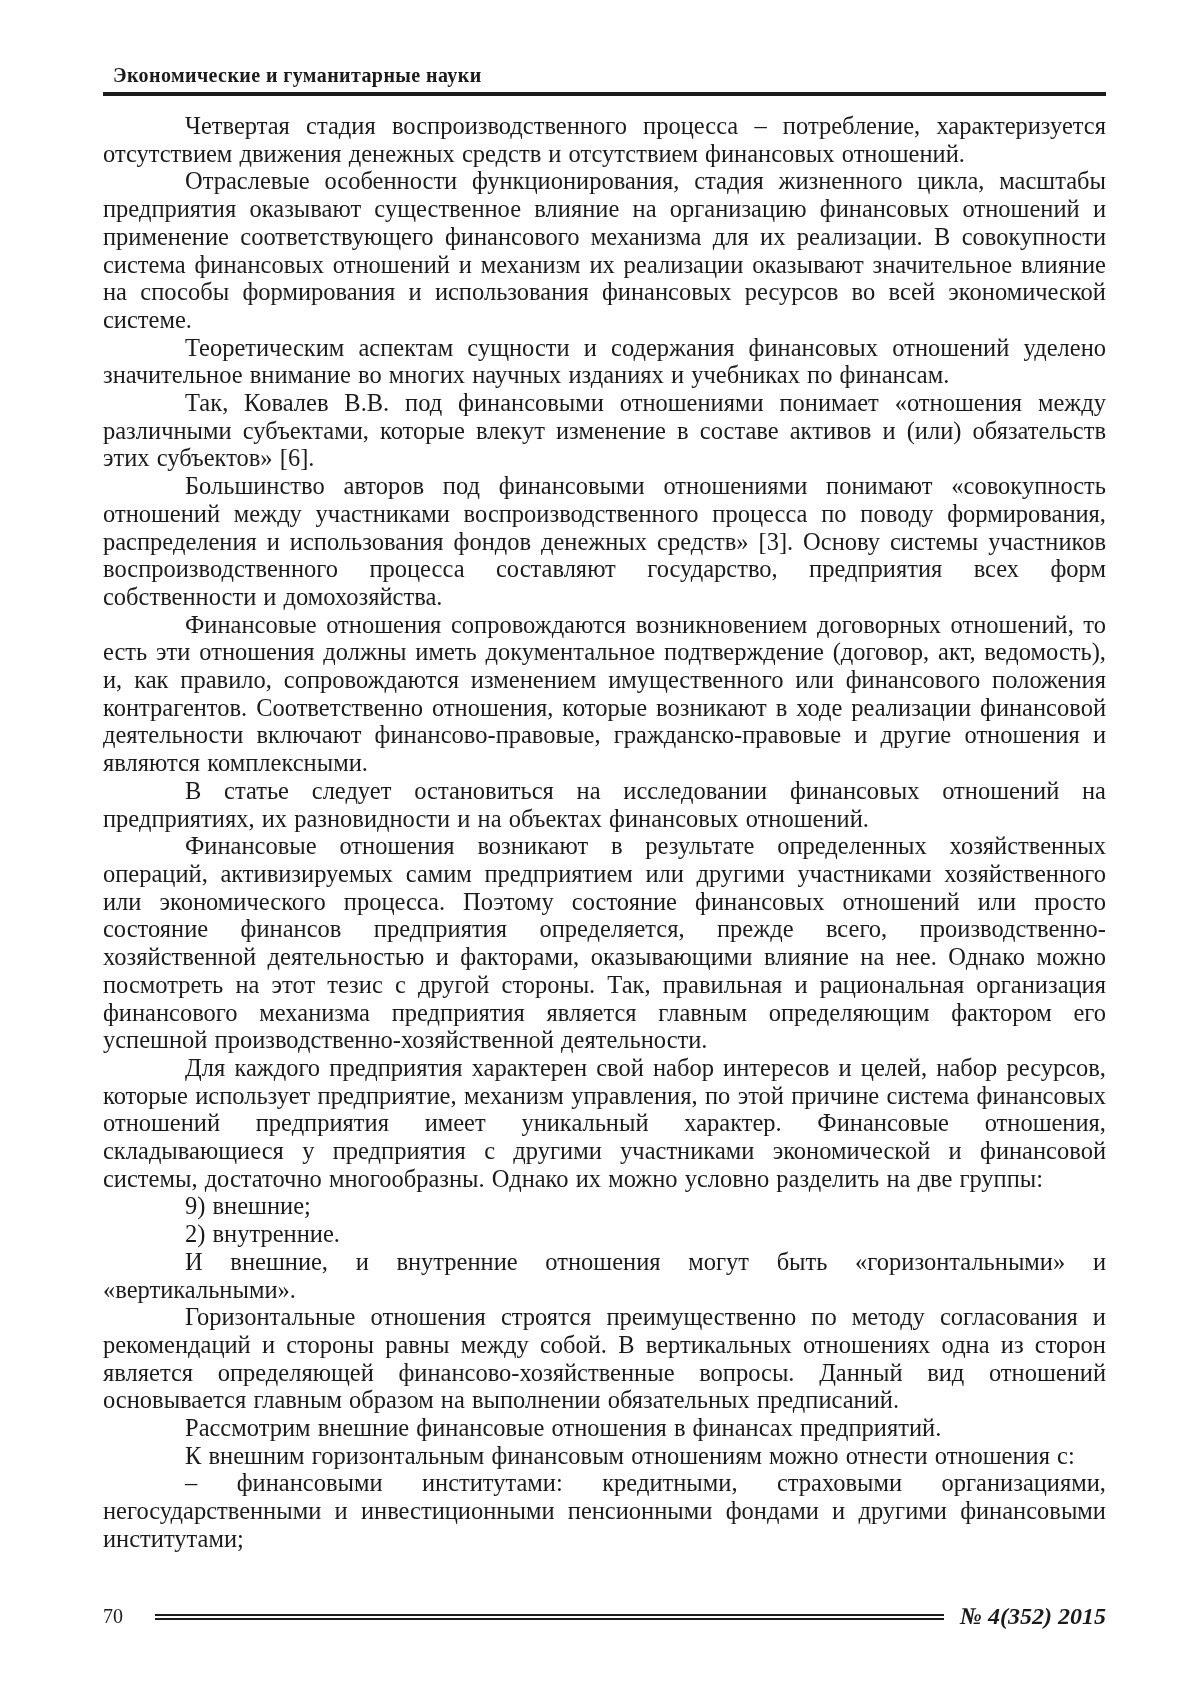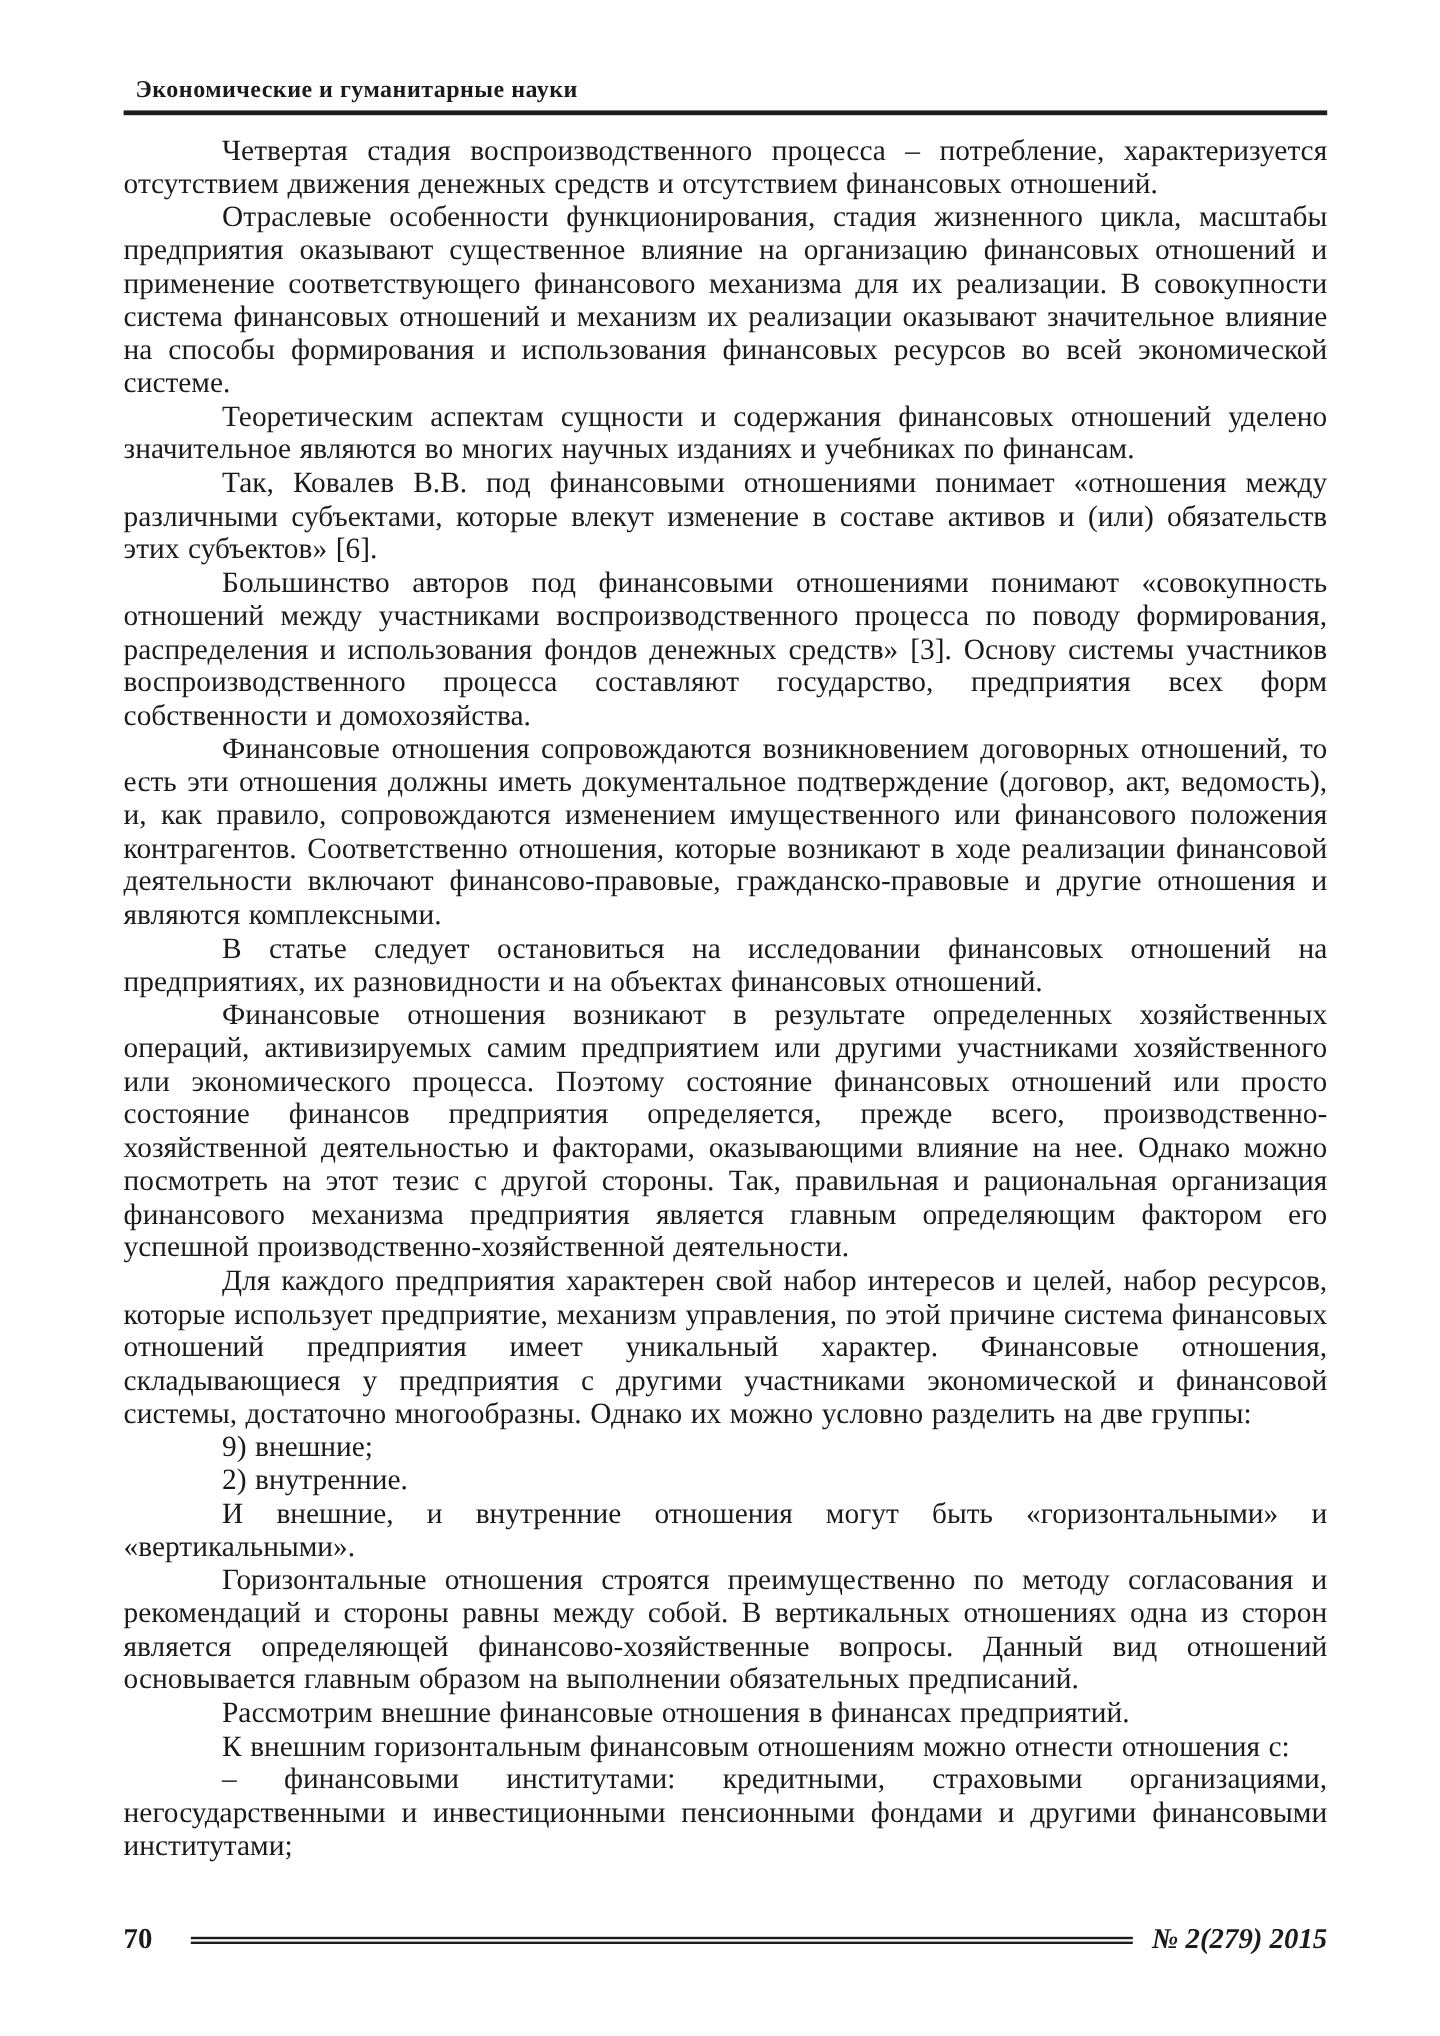--- a/index.html
+++ b/index.html
@@ -54,22 +54,22 @@
   
   .page-footer {
     position: absolute;
     top: 1603px;
     left: 103px;
     width: 1003px;
     display: flex;
     align-items: center;
   }
   .page-footer .page-number {
-    font-size: 24px;
-    font-weight: bold;
+    font-size: 20px;
+    font-weight: normal;
     flex: 0 0 auto;
   }
   .page-footer .footer-rule {
     flex: 1 1 auto;
     margin-left: 32px;
     margin-right: 16px;
     height: 2px;
     border-top: 2px solid #1c1c1c;
     border-bottom: 2px solid #1c1c1c;
   }
@@ -86,35 +86,35 @@
 
 <div class="page">
 
   <div class="running-head">
     <div class="title">Экономические и гуманитарные науки</div>
   </div>
 
   <div class="article">
     <p class="para">Четвертая стадия воспроизводственного процесса – потребление, характеризуется отсутствием движения денежных средств и отсутствием финансовых отношений.</p>
     <p class="para">Отраслевые особенности функционирования, стадия жизненного цикла, масштабы предприятия оказывают существенное влияние на организацию финансовых отношений и применение соответствующего финансового механизма для их реализации. В совокупности система финансовых отношений и механизм их реализации оказывают значительное влияние на способы формирования и использования финансовых ресурсов во всей экономической системе.</p>
-    <p class="para">Теоретическим аспектам сущности и содержания финансовых отношений уделено значительное являются во многих научных изданиях и учебниках по финансам.</p>
+    <p class="para">Теоретическим аспектам сущности и содержания финансовых отношений уделено значительное внимание во многих научных изданиях и учебниках по финансам.</p>
     <p class="para">Так, Ковалев В.В. под финансовыми отношениями понимает «отношения между различными субъектами, которые влекут изменение в составе активов и (или) обязательств этих субъектов» [6].</p>
     <p class="para">Большинство авторов под финансовыми отношениями понимают «совокупность отношений между участниками воспроизводственного процесса по поводу формирования, распределения и использования фондов денежных средств» [3]. Основу системы участников воспроизводственного процесса составляют государство, предприятия всех форм собственности и домохозяйства.</p>
     <p class="para">Финансовые отношения сопровождаются возникновением договорных отношений, то есть эти отношения должны иметь документальное подтверждение (договор, акт, ведомость), и, как правило, сопровождаются изменением имущественного или финансового положения контрагентов. Соответственно отношения, которые возникают в ходе реализации финансовой деятельности включают финансово-правовые, гражданско-правовые и другие отношения и являются комплексными.</p>
     <p class="para">В статье следует остановиться на исследовании финансовых отношений на предприятиях, их разновидности и на объектах финансовых отношений.</p>
     <p class="para">Финансовые отношения возникают в результате определенных хозяйственных операций, активизируемых самим предприятием или другими участниками хозяйственного или экономического процесса. Поэтому состояние финансовых отношений или просто состояние финансов предприятия определяется, прежде всего, производственно-хозяйственной деятельностью и факторами, оказывающими влияние на нее. Однако можно посмотреть на этот тезис с другой стороны. Так, правильная и рациональная организация финансового механизма предприятия является главным определяющим фактором его успешной производственно-хозяйственной деятельности.</p>
     <p class="para">Для каждого предприятия характерен свой набор интересов и целей, набор ресурсов, которые использует предприятие, механизм управления, по этой причине система финансовых отношений предприятия имеет уникальный характер. Финансовые отношения, складывающиеся у предприятия с другими участниками экономической и финансовой системы, достаточно многообразны. Однако их можно условно разделить на две группы:</p>
     <p class="para">9) внешние;</p>
     <p class="para">2) внутренние.</p>
     <p class="para">И внешние, и внутренние отношения могут быть «горизонтальными» и «вертикальными».</p>
     <p class="para">Горизонтальные отношения строятся преимущественно по методу согласования и рекомендаций и стороны равны между собой. В вертикальных отношениях одна из сторон является определяющей финансово-хозяйственные вопросы. Данный вид отношений основывается главным образом на выполнении обязательных предписаний.</p>
     <p class="para">Рассмотрим внешние финансовые отношения в финансах предприятий.</p>
     <p class="para">К внешним горизонтальным финансовым отношениям можно отнести отношения с:</p>
     <p class="para">– финансовыми институтами: кредитными, страховыми организациями, негосударственными и инвестиционными пенсионными фондами и другими финансовыми институтами;</p>
   </div>
 
   <div class="page-footer">
     <span class="page-number">70</span>
     <span class="footer-rule"></span>
-    <span class="issue">№ 2(279) 2015</span>
+    <span class="issue">№ 4(352) 2015</span>
   </div>
 
 </div>
 
 </body></html>

